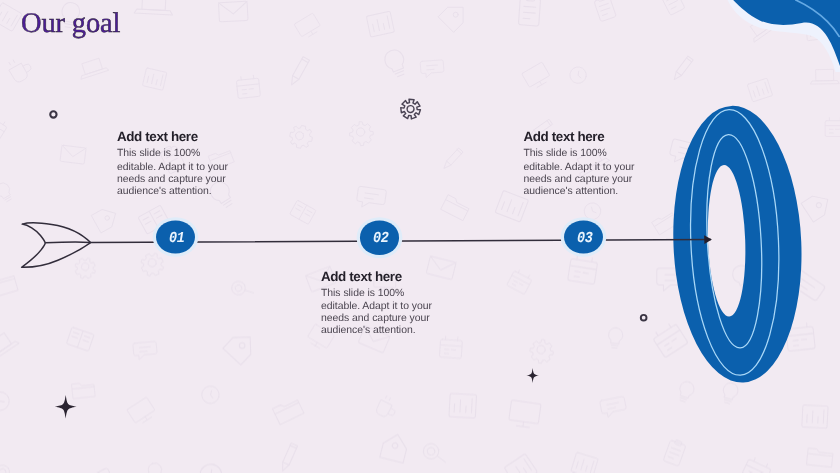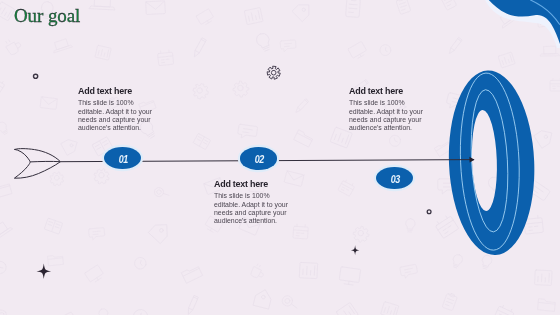--- a/index.html
+++ b/index.html
@@ -1,26 +1,26 @@
 <!DOCTYPE html>
 <html><head>
 <meta charset="utf-8">
 <style>
   html,body{margin:0;padding:0;}
   body{width:560px;height:315px;overflow:hidden;background:#f2eaf2;font-family:"Liberation Sans",sans-serif;}
   .slide{position:relative;width:560px;height:315px;overflow:hidden;background:#f2eaf2;}
   svg{display:block;}
   .lay{position:absolute;left:0;top:0;}
   .title{position:absolute;left:14px;top:5px;font-family:"Liberation Serif",serif;font-weight:400;font-size:19px;
-         color:#15803d;-webkit-text-stroke:.3px #2b2431;letter-spacing:-.1px;}
+         color:#4c1d95;-webkit-text-stroke:.3px #2b2431;letter-spacing:-.1px;}
   .txt{position:absolute;text-align:left;}
   .txt .h{font-weight:700;font-size:8.95px;color:#231f29;letter-spacing:-.25px;line-height:9px;}
   .txt .b{font-size:6.95px;line-height:8.33px;color:#4b4550;margin-top:3.2px;letter-spacing:-.02px;}
-  .node{position:absolute;width:37px;height:22.2px;border-radius:50%;background:#0b60ad;
-        display:flex;align-items:center;justify-content:center;box-shadow:0 0 0 2.2px #dfecf9;}
+  .node{position:absolute;width:26px;height:22.2px;border-radius:50%;background:#0b60ad;
+        display:flex;align-items:center;justify-content:center;box-shadow:0 0 0 2.2px #dfecf9;font-family:Liberation Mono, monospace;}
   .node span{color:#eaf4fd;font-style:italic;font-weight:700;font-size:10.2px;line-height:10px;
         letter-spacing:-.35px;display:block;transform:scaleX(.88) translateY(2.0px);}
 </style>
 </head>
 <body>
 
 <div class="slide">
 
   <svg class="lay" width="560" height="315" viewBox="0 0 560 315">
     <defs>
@@ -255,16 +255,16 @@
     <div class="h">Add text here</div>
     <div class="b">This slide is 100% editable. Adapt it to your needs and capture your audience's attention.</div>
   </div>
 
   <div class="node" style="left:104.4px;top:147.3px;">
       <span>01</span>
     </div>
   <div class="node" style="left:240.4px;top:147.4px;">
       <span>02</span>
     </div>
-  <div class="node" style="left:376.4px;top:147.3px;margin-top:20px;">
+  <div class="node" style="left:376.4px;top:147.3px;">
       <span>03</span>
     </div>
 </div>
 
 </body></html>

